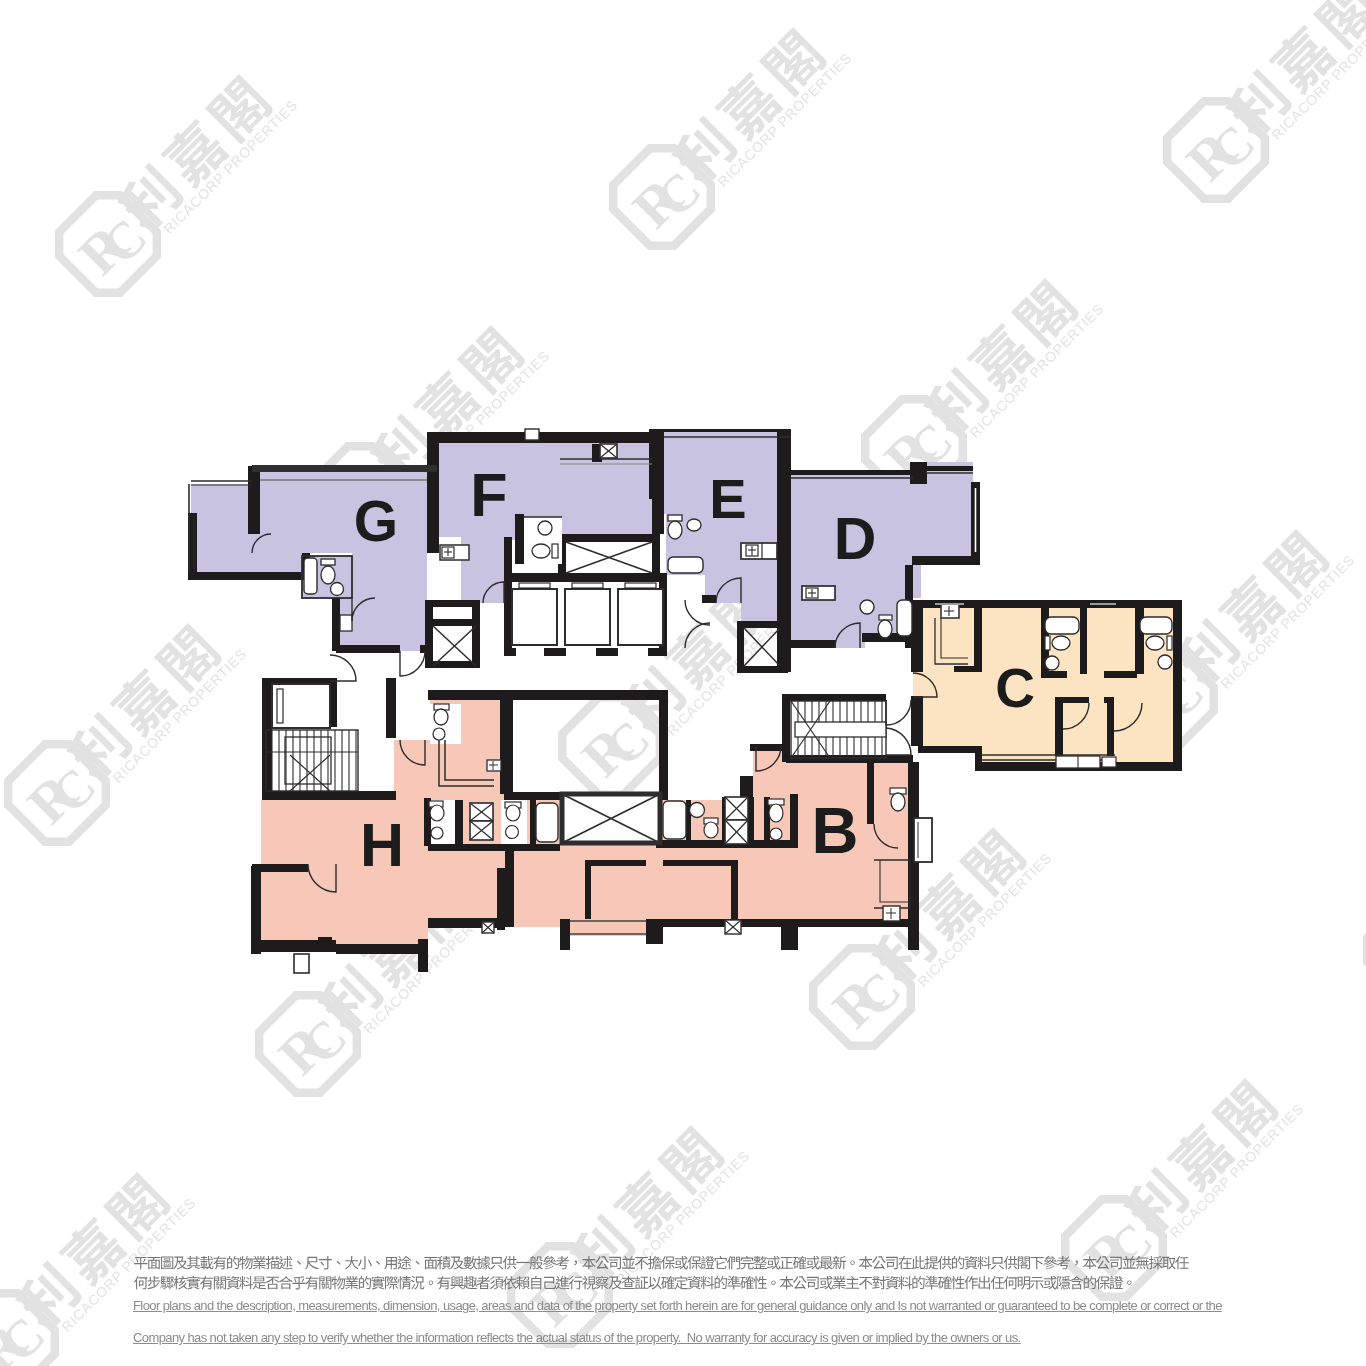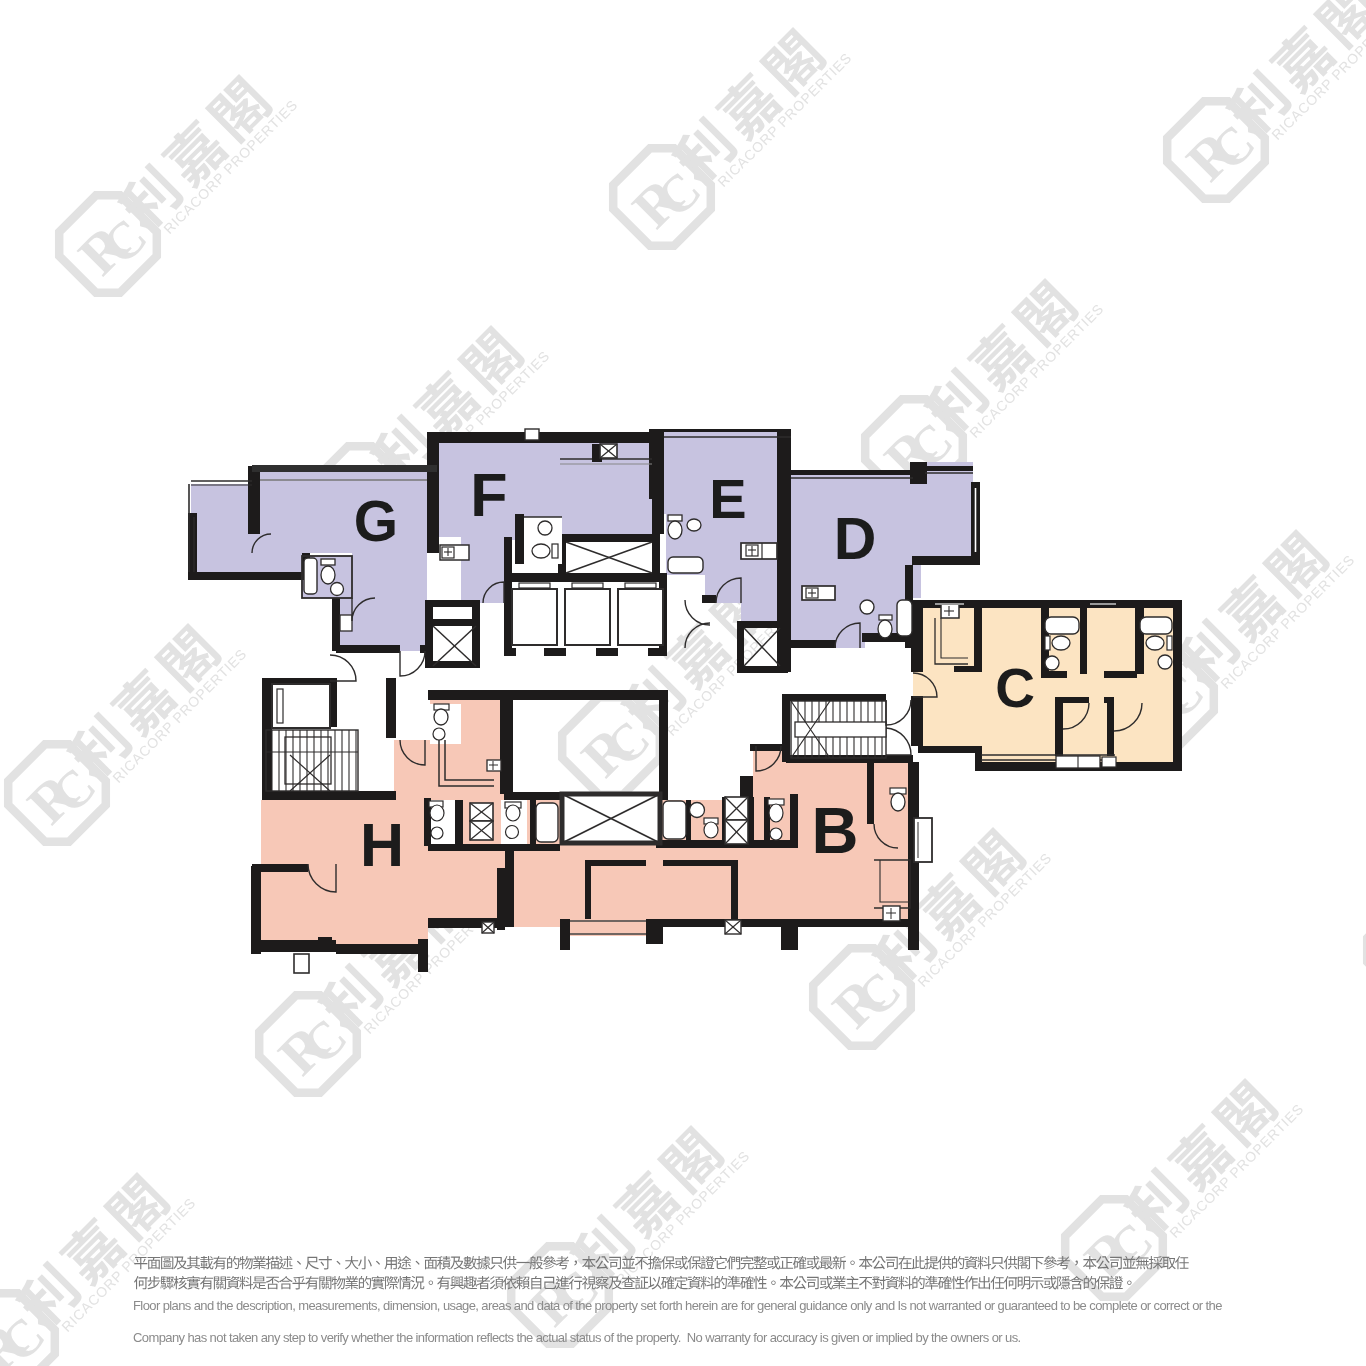--- a/index.html
+++ b/index.html
@@ -1,19 +1,19 @@
 <!DOCTYPE html>
 <html><head>
 <meta charset="utf-8">
 <style>
   html,body{margin:0;padding:0;background:#ffffff;}
   #page{position:relative;width:1366px;height:1366px;background:#fff;overflow:hidden;font-family:"Liberation Sans",sans-serif;}
   svg{position:absolute;left:0;top:0;}
   .tl{position:absolute;left:133px;white-space:nowrap;}
-  .en{color:#8b8b8b;font-size:13px;letter-spacing:-0.6px;}
+  .en{color:#8b8b8b;font-size:13px;letter-spacing:-0.6px;text-decoration:underline;}
 </style>
 </head>
 <body>
 <div id="page">
 <svg width="1366" height="1366" viewBox="0 0 1366 1366">
   <defs>
     <g id="wm" fill="#e2e2e2" stroke="none">
       <g transform="rotate(-45)">
         <path d="M -26 -43 L 26 -43 L 43 -26 L 43 26 L 26 43 L -26 43 L -43 26 L -43 -26 Z" fill="none" stroke="#e2e2e2" stroke-width="8.5"></path>
         <text x="-28" y="20" font-family="Liberation Serif,serif" font-size="57" font-weight="bold">R</text>

